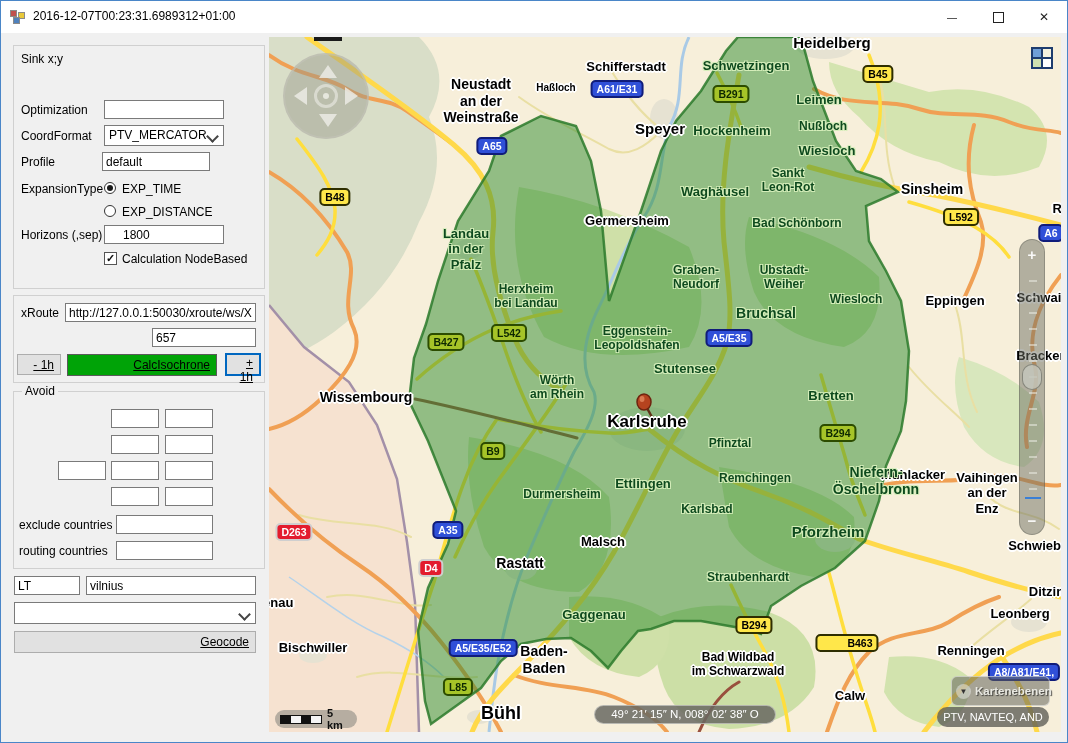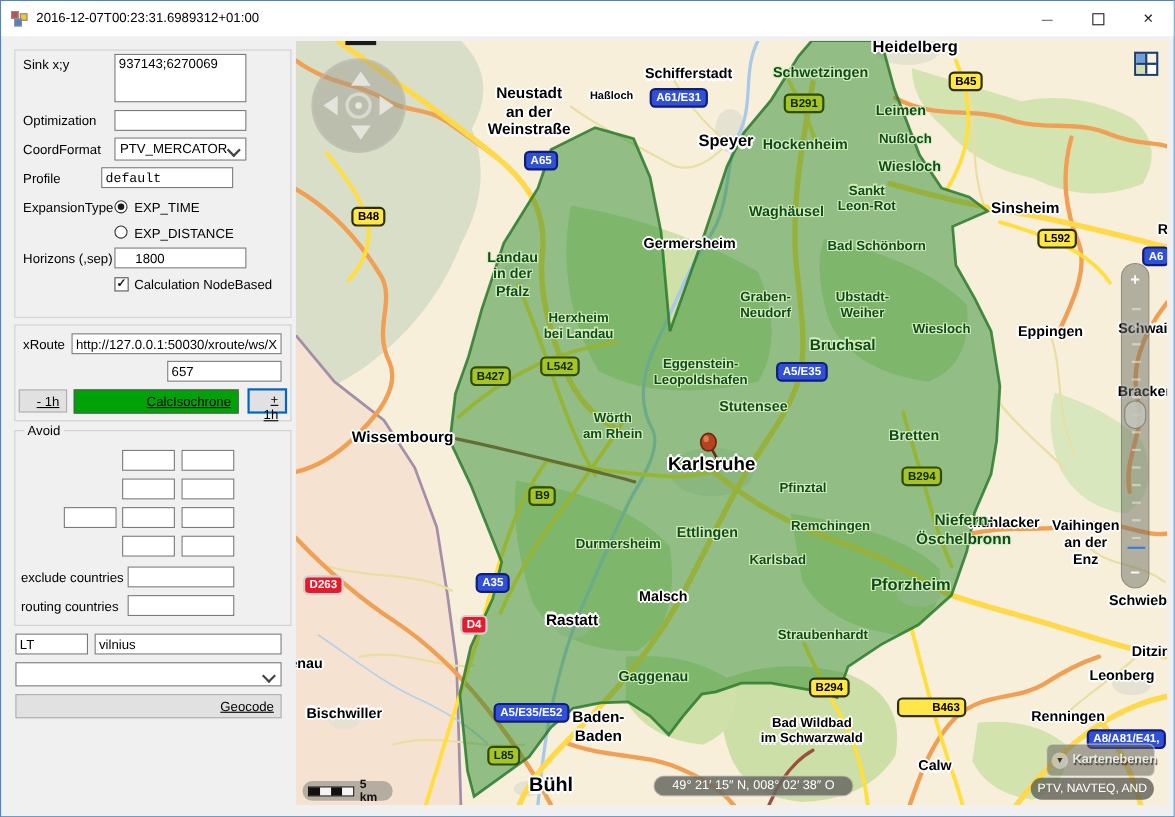--- a/index.html
+++ b/index.html
@@ -99,30 +99,29 @@
     <div class="winbtn" style="right:46px;">
       <span class="maxglyph"></span>
     </div>
     <div class="winbtn" style="right:0;">
       <span>✕</span>
     </div>
   </div>
 
   <div class="groupbox" style="left:12px;top:44px;width:252px;height:244px;"></div>
   <span class="lbl" style="left:20px;top:51px;">Sink x;y</span>
-  <textarea class="tb abs" style="left: 103px; top: 48px; width: 120px; height: 44px;">937143;6270069</textarea>
   <span class="lbl" style="left:20px;top:102px;">Optimization</span>
   <input class="tb abs" style="left: 103px; top: 99px; width: 120px; height: 19px;">
   <span class="lbl" style="left:20px;top:128px;">CoordFormat</span>
   <div class="combo" style="left:103px;top:124px;width:120px;height:21px;">
     <span class="val">PTV_MERCATOR</span>
     <span class="chev"></span>
   </div>
   <span class="lbl" style="left:20px;top:154px;">Profile</span>
-  <input class="tb abs" style="left: 91px; top: 151px; width: 120px; height: 19px; font-family: Liberation Mono, monospace;" value="default">
+  <input class="tb abs" style="left: 101px; top: 151px; width: 108px; height: 19px;" value="default">
   <span class="lbl" style="left:20px;top:181px;">ExpansionType</span>
   <span class="radio sel" style="left:103px;top:181px;"></span>
   <span class="lbl" style="left:121px;top:181px;">EXP_TIME</span>
   <span class="radio" style="left:103px;top:204px;"></span>
   <span class="lbl" style="left:121px;top:204px;">EXP_DISTANCE</span>
   <span class="lbl" style="left:20px;top:227px;">Horizons (,sep)</span>
   <input class="tb abs" style="left: 103px; top: 224px; width: 120px; height: 19px; padding-left: 18px;" value="1800">
   <span class="checkbox" style="left:103px;top:251px;"><span>✓</span></span>
   <span class="lbl" style="left:121px;top:251px;">Calculation NodeBased</span>
 

